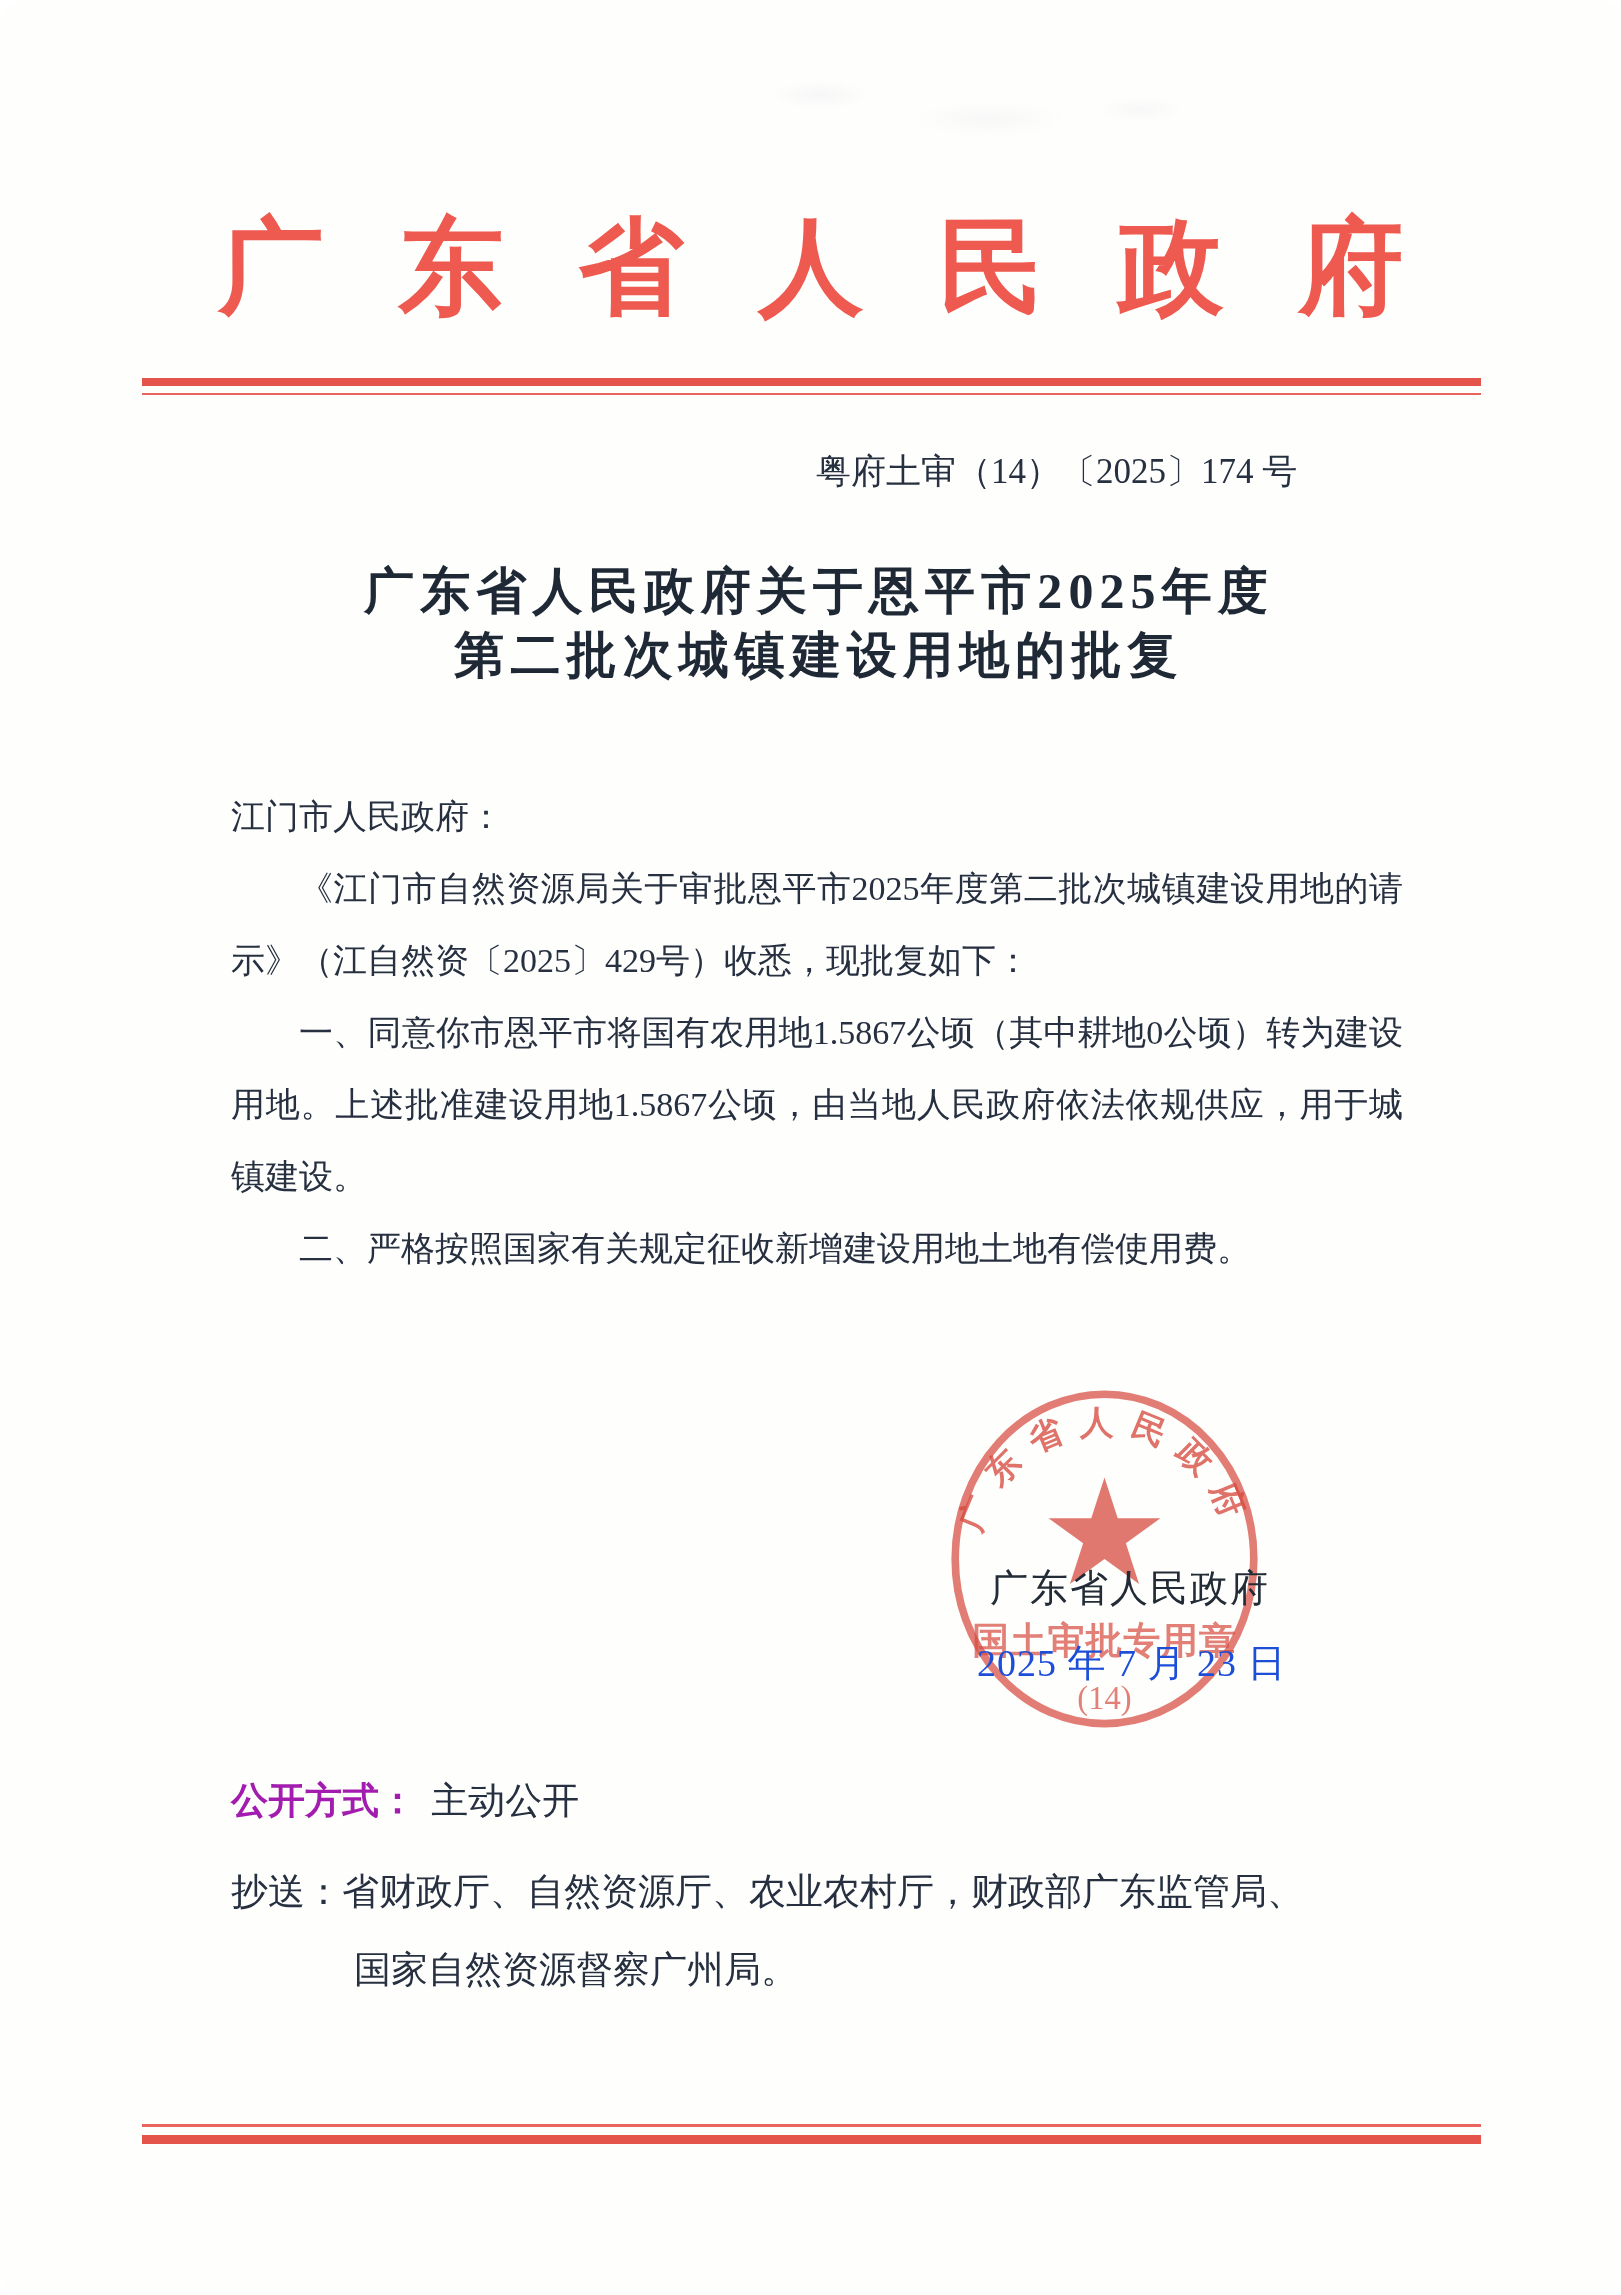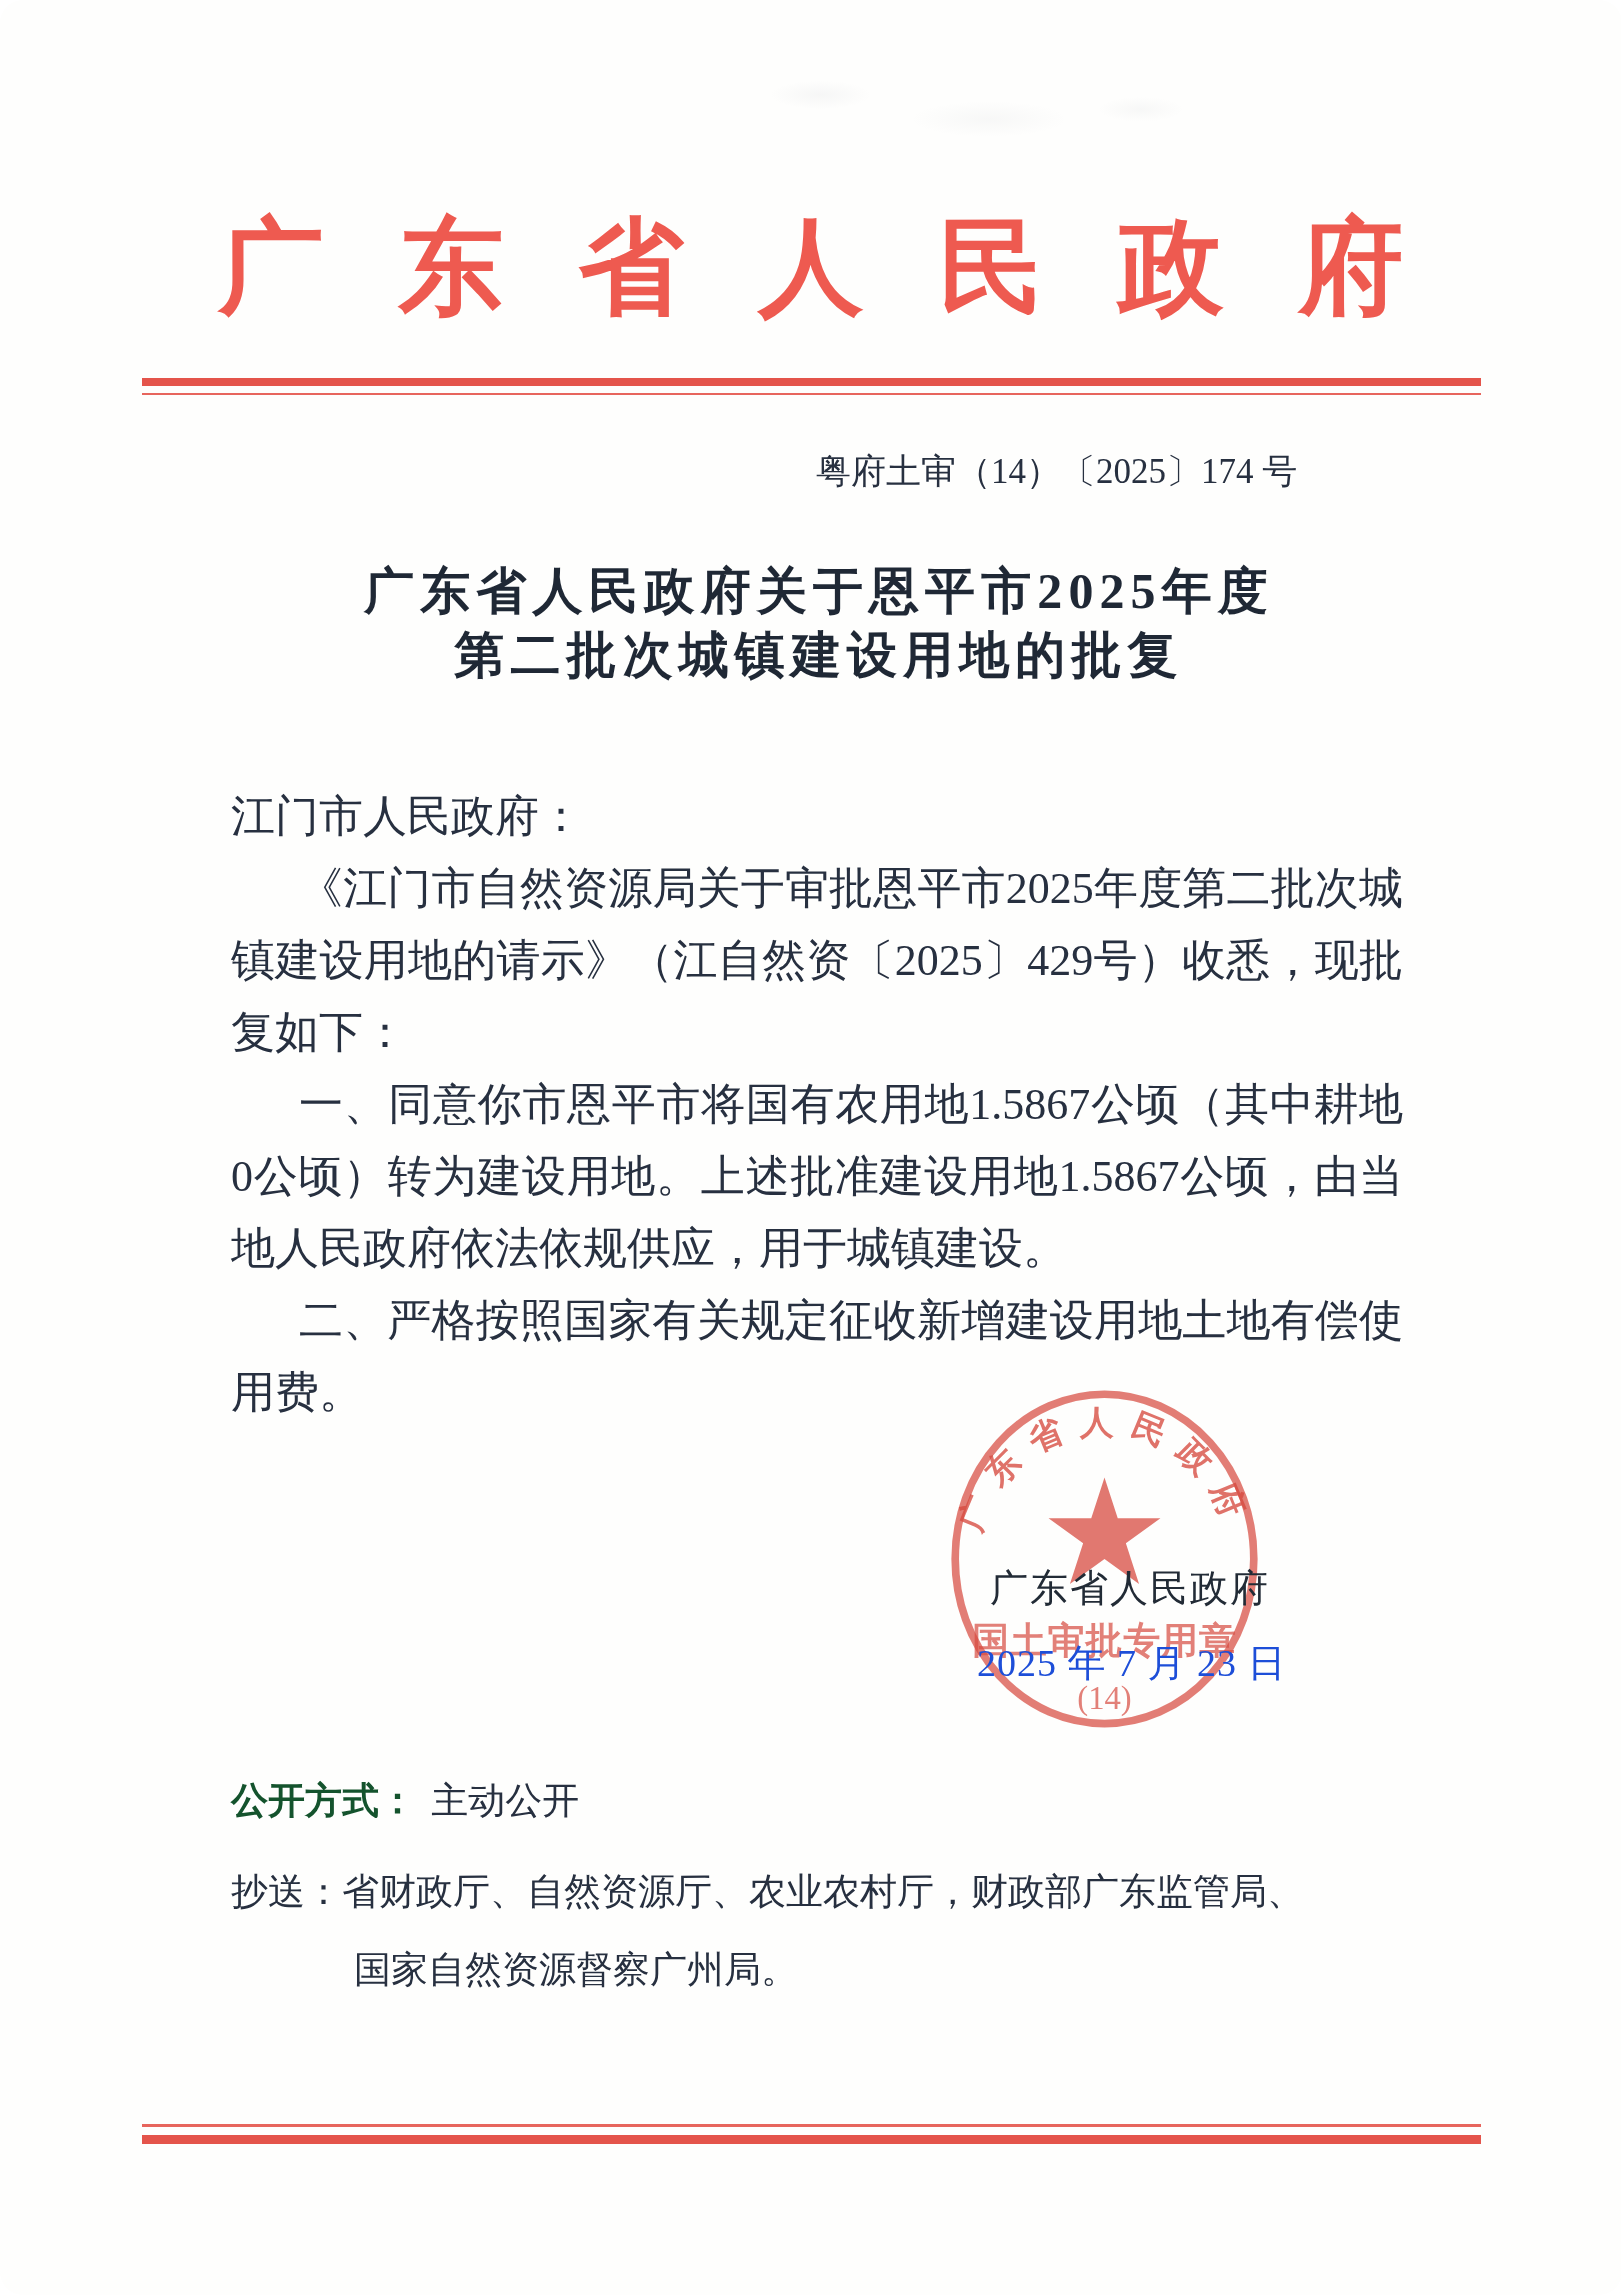--- a/index.html
+++ b/index.html
@@ -50,42 +50,42 @@
     font-size:35px;white-space:nowrap;color:var(--ink);
   }
   .doc-title{
     position:absolute;top:551px;left:0;width:100%;
     text-align:center;font-weight:bold;
     font-size:50px;line-height:64px;letter-spacing:6.1px;
     color:#1f2835;margin:8px;
   }
   .body-text{
     position:absolute;top:781px;left:231px;width:1172px;
-    font-size:44px;line-height:72px;
+    font-size:34px;line-height:72px;
     text-align:justify;color:var(--ink);
   }
   .body-text p{margin:0;}
   .body-text p.indent{text-indent:68px;}
   .seal-svg{position:absolute;left:946px;top:1388px;width:317px;height:350px;}
   .signature-org{
     position:absolute;left:990px;top:1563px;
     font-size:38px;letter-spacing:2px;color:#222b36;white-space:nowrap;
   }
   .signature-date{
     position:absolute;left:977px;top:1638px;
     font-size:38px;letter-spacing:1px;color:#1d4ed8;white-space:nowrap;
   }
   .footer-publish{
     position:absolute;left:231px;top:1776px;
     font-size:37px;white-space:nowrap;color:var(--ink);
   }
   .footer-publish .label{
     font-weight:bold;
     font-family:Liberation Serif, serif;
-    color:#14532d;
+    color:#a21caf;
   }
   .footer-publish .value{margin-left:15.3px;}
   .footer-cc{
     position:absolute;left:231px;top:1853px;
     font-size:37px;line-height:78px;color:var(--ink);
   }
   .footer-cc .cc-line{white-space:nowrap;}
   .footer-cc .cc-line2{padding-left:123px;white-space:nowrap;}
 </style>
 </head>

